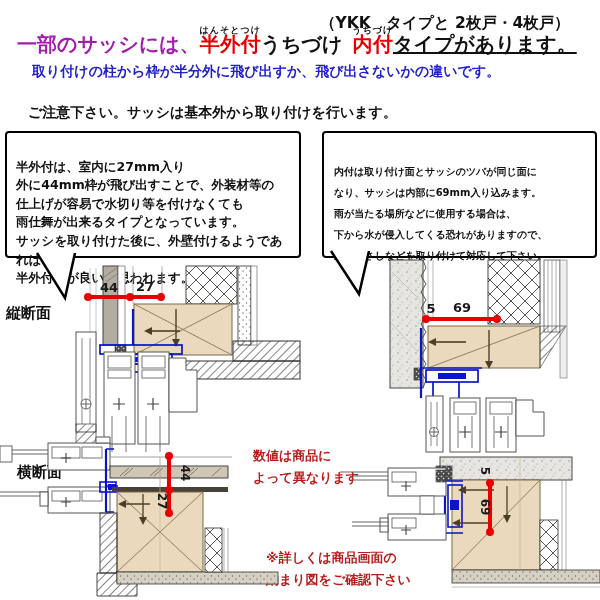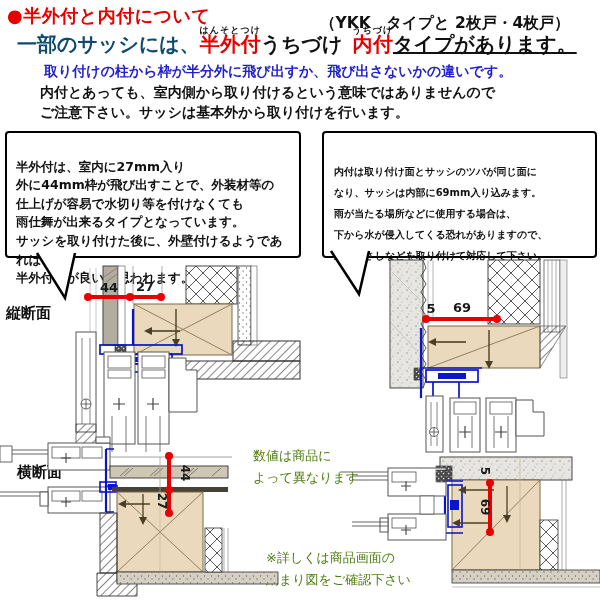--- a/index.html
+++ b/index.html
@@ -9,57 +9,55 @@
 
   .abs{position:absolute;}
 
   .title{left:7px;top:4px;font-size:18px;font-weight:700;color:#e60000;letter-spacing:0.5px;}
   .product{left:320px;top:13px;font-size:15.5px;font-weight:700;color:#111;}
 
   .intro-line{left:17px;top:24px;height:40px;line-height:40px;font-size:20px;font-weight:700;white-space:nowrap;}
   .intro-line ruby{ruby-position:over;}
   .intro-line rt{font-size:9px;font-weight:700;color:#111;letter-spacing:1px;}
 
-  .note{font-weight:700;white-space:nowrap;margin-left:12px;}
+  .note{font-weight:700;white-space:nowrap;}
   .note-blue{left:32px;top:63px;font-size:14px;color:#2222cc;}
   .note-b1{left:28px;top:84px;font-size:14px;color:#111;}
   .note-b2{left:28px;top:104px;font-size:14px;color:#111;}
 
   .bubble{box-sizing:border-box;border:2.5px solid #000;border-radius:4px;background:#fff;
           font-weight:700;color:#111;white-space:pre-line;}
   .bubble-left{left:5px;top:131px;width:296px;height:127px;padding:6px 9px;
                font-size:12.5px;line-height:18.6px;}
   .bubble-right{left:322px;top:131px;width:275px;height:127px;padding:7px 10px;
                 font-size:10px;line-height:21px;}
   .tail{position:absolute;width:44px;height:48px;overflow:visible;}
   .tail-left{left:28px;bottom:-44px;}
   .tail-right{left:5px;bottom:-42px;}
 
   .sec-label{font-size:15px;font-weight:700;color:#111;}
   .sec-v{left:6px;top:304px;font-family:Liberation Serif, serif;}
   .sec-h{left:17px;top:463px;}
 
-  .small-note{font-size:13px;font-weight:400;color:#4d7c0f;line-height:22px;white-space:pre-line;}
+  .small-note{font-size:13px;font-weight:700;color:#b91c1c;line-height:22px;white-space:pre-line;}
   .values-note{left:253px;top:445px;}
   .details-note{left:234px;top:547px;margin-left:32px;}
 
   svg text.dim{font-family:"DejaVu Sans","Liberation Sans",sans-serif;font-size:13px;font-weight:600;fill:#1a1a1a;}
   svg text.dimr{font-family:"DejaVu Sans","Liberation Sans",sans-serif;font-size:12px;font-weight:600;fill:#1a1a1a;}
 </style>
 </head>
 <body>
 
 <div id="stage">
 
-  <div class="abs title">●半外付と内付について</div>
   <div class="abs product">（YKK　タイプと 2枚戸・4枚戸）</div>
 
-  <div class="abs intro-line"><span style="color: #0c4a6e;">一部のサッシには、</span><ruby style="color: rgb(230, 0, 0);"><span>半外付</span><rt>はんそとつけ</rt></ruby><span style="color: rgb(17, 17, 17);">うちづけ</span><ruby style="color: rgb(230, 0, 0); margin-left: 10px;"><span>内付</span><rt>うちづけ</rt></ruby><span style="color: rgb(17, 17, 17); text-decoration: underline;">タイプがあります。</span></div>
+  <div class="abs intro-line"><span style="color: #a21caf;">一部のサッシには、</span><ruby style="color: rgb(230, 0, 0);"><span>半外付</span><rt>はんそとつけ</rt></ruby><span style="color: rgb(17, 17, 17);">うちづけ</span><ruby style="color: rgb(230, 0, 0); margin-left: 10px;"><span>内付</span><rt>うちづけ</rt></ruby><span style="color: rgb(17, 17, 17); text-decoration: underline;">タイプがあります。</span></div>
   <div class="abs note note-blue">取り付けの柱から枠が半分外に飛び出すか、飛び出さないかの違いです。</div>
-  <div class="abs note note-b1">内付とあっても、室内側から取り付けるという意味ではありませんので</div>
   <div class="abs note note-b2">ご注意下さい。サッシは基本外から取り付けを行います。</div>
 
   <div class="abs bubble bubble-left">
     <span>半外付は、室内に27mm入り
 外に44mm枠が飛び出すことで、外装材等の
 仕上げが容易で水切り等を付けなくても
 雨仕舞が出来るタイプとなっています。
 サッシを取り付けた後に、外壁付けるようであれば
 半外付けが良いと思われます。</span>
     <svg class="tail tail-left" viewBox="0 0 44 48">

